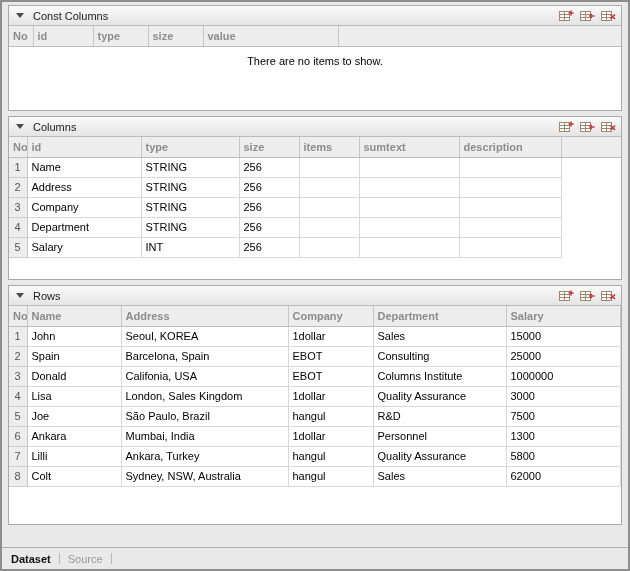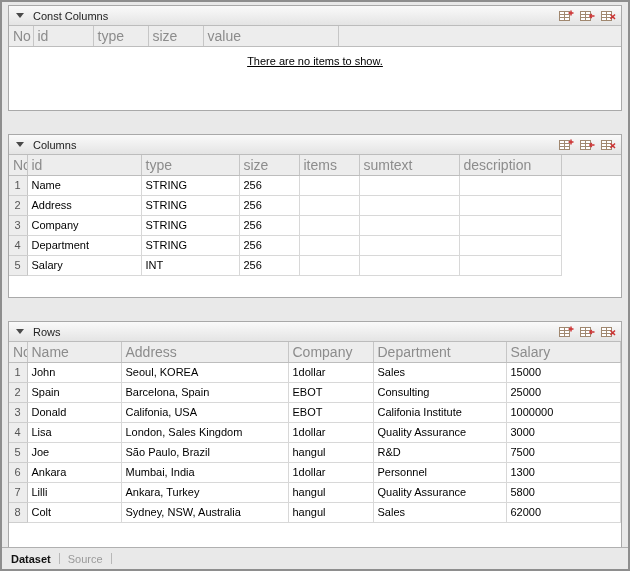--- a/index.html
+++ b/index.html
@@ -10,47 +10,47 @@
            display:flex; flex-direction:column; box-shadow: inset 0 0 0 1px #d8d8d8; }
 
   .titlebar { flex:0 0 22px; display:flex; align-items:center; padding:0 7px;
               background:linear-gradient(#fbfbfb,#d7d7d7); border-bottom:1px solid #b0b0b0; }
   .titlebar .title { font-weight:bold; color:#1a1a1a; font-size:11px; }
   .titlebar-icons { margin-left:auto; display:flex; gap:7px; align-items:center; }
   .icon-btn { width:16px; height:15px; display:flex; align-items:center; justify-content:center; cursor:default; }
 
   .body { flex:1 1 auto; padding:3px 6px 0 6px; overflow:hidden; background:#e9e9e9; }
 
-  .section { border:1px solid #a9a9a9; margin-bottom:23px; background:#be185d; }
+  .section { border:1px solid #a9a9a9; margin-bottom:5px; background:#be185d; }
   .section-header { height:20px; display:flex; align-items:center; gap:6px; padding:0 4px;
                     background:linear-gradient(#fafafa,#e4e4e4); border-bottom:1px solid #bcbcbc; }
   .collapse-btn { width:14px; height:14px; display:flex; align-items:center; justify-content:center; }
   .tri-down { width:0; height:0; border-left:4px solid transparent; border-right:4px solid transparent;
               border-top:5px solid #4a4a4a; }
   .section-title { color:#222; }
   .section-toolbar { margin-left:auto; display:flex; gap:3px; align-items:center; }
   .tool-btn { width:18px; height:16px; display:flex; align-items:center; justify-content:center; }
 
   .grid-body { background:#fff; overflow:hidden; position:relative; }
   .grid-const { height:84px; }
   .grid-columns { height:142px; }
   .grid-rows { height:218px; }
 
   table { border-collapse:collapse; table-layout:fixed; width:100%; }
-  th { height:20px; background:#ededed; color:#8c8c8c; font-weight:normal; text-align:left;
+  th { height:20px; background:#ededed; color:#8c8c8c; font-weight:bold; text-align:left;
        padding:0 4px; border-right:1px solid #c6c6c6; border-bottom:1px solid #bdbdbd;
-       overflow:hidden; white-space:nowrap; font-size:14px; }
+       overflow:hidden; white-space:nowrap; font-size:11px; }
   th.filler { border-right:none; }
   td { height:20px; padding:0 4px; border-right:1px solid #d8d8d8; border-bottom:1px solid #d8d8d8;
        background:#fff; overflow:hidden; white-space:nowrap; font-size:11px; }
   td.rownum { background:#ededed; color:#555; text-align:right; padding-right:6px;
               border-right:1px solid #c6c6c6; border-bottom:1px solid #cecece; }
   td.filler { border:none; }
 
-  .empty-msg { text-align:center; padding-top:8px; color:#000;text-decoration:underline; }
+  .empty-msg { text-align:center; padding-top:8px; color:#000; }
 
   .tabbar { flex:0 0 22px; display:flex; align-items:center; gap:8px; padding:0 9px;
             background:#e9e9e9; border-top:1px solid #b0b0b0; }
   .tab.active { color:#111; font-weight:bold; }
   .tab.inactive { color:#9a9a9a; }
   .tabsep { width:1px; height:11px; background:#b8b8b8; }
 </style>
 </head>
 <body>
 
@@ -308,21 +308,21 @@
                 <td>Barcelona, Spain</td>
                 <td>EBOT</td>
                 <td>Consulting</td>
                 <td>25000</td>
               </tr>
               <tr>
                 <td class="rownum">3</td>
                 <td>Donald</td>
                 <td>Califonia, USA</td>
                 <td>EBOT</td>
-                <td>Califonia Institute</td>
+                <td>Columns Institute</td>
                 <td>1000000</td>
               </tr>
               <tr>
                 <td class="rownum">4</td>
                 <td>Lisa</td>
                 <td>London, Sales Kingdom</td>
                 <td>1dollar</td>
                 <td>Quality Assurance</td>
                 <td>3000</td>
               </tr>

